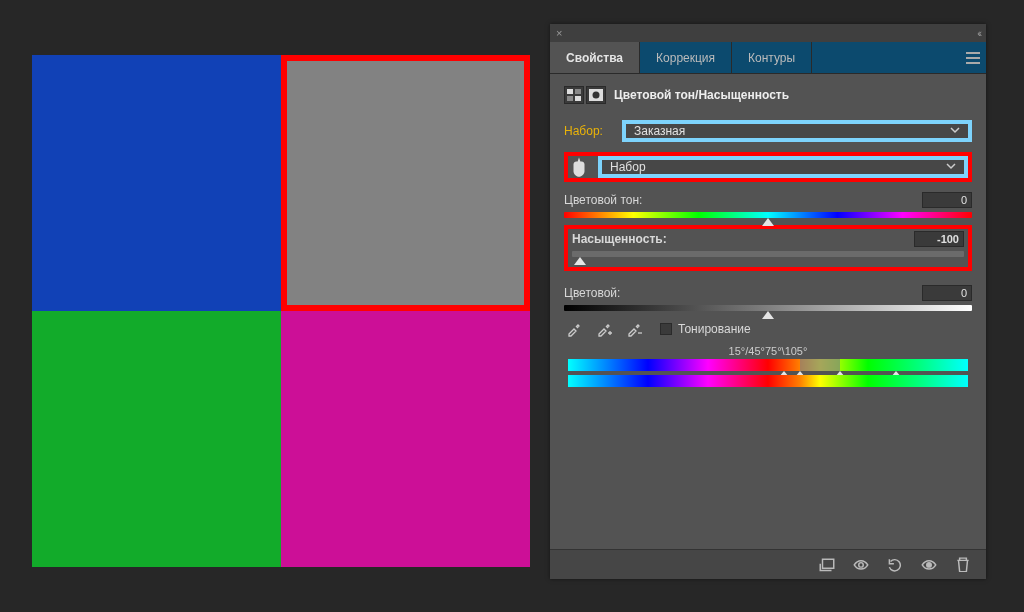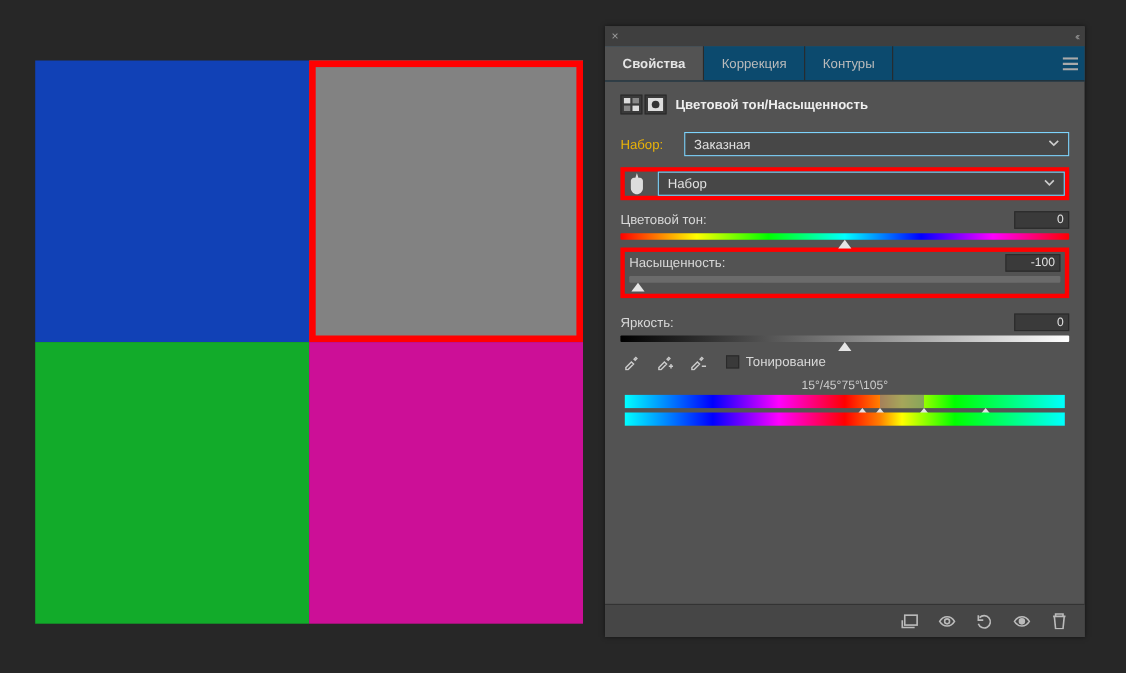--- a/index.html
+++ b/index.html
@@ -101,21 +101,21 @@
     display: flex;
     align-items: center;
     gap: 8px;
     margin-bottom: 10px;
   }
   .row .lbl { min-width: 50px; color: #eab308; }
   .dropdown {
     flex: 1;
     height: 22px;
     background: #474747;
-    border: 1px solid #7dd3fc;
+    border: 4px solid #7dd3fc;
     display: flex;
     align-items: center;
     justify-content: space-between;
     padding: 0 8px;
     color: #e0e0e0;
   }
   .dropdown .chev svg { width: 10px; height: 10px; fill: #ccc; }
 
   .highlight-box {
     border: 4px solid #ff0000;
@@ -165,20 +165,21 @@
     width: 0; height: 0;
     border-left: 6px solid transparent;
     border-right: 6px solid transparent;
     border-bottom: 8px solid #e5e5e5;
   }
 
   .sat-highlight {
     border: 4px solid #ff0000;
     padding: 2px 4px 10px 4px;
     margin-bottom: 14px;
+    font-weight: bold;
   }
 
   .eyedrop-row {
     display: flex; align-items: center; gap: 10px;
     margin-top: 8px; margin-bottom: 6px;
   }
   .eyedrop-row .ed {
     width: 20px; height: 20px; color:#ccc;
     display:flex;align-items:center;justify-content:center;
   }
@@ -324,21 +325,21 @@
         <span>Насыщенность:</span>
         <span class="val">-100</span>
       </div>
       <div class="flat-track sat">
         <div class="tri" style="left:2%"></div>
       </div>
     </div>
 
     <div class="slider-block">
       <div class="slider-head">
-        <span>Яркость:</span>
+        <span>Цветовой:</span>
         <span class="val">0</span>
       </div>
       <div class="flat-track light">
         <div class="tri" style="left:50%"></div>
       </div>
     </div>
 
     <div class="eyedrop-row">
       <div class="ed">
           <svg viewBox="0 0 16 16" fill="none" stroke="#ccc" stroke-width="1.3">

